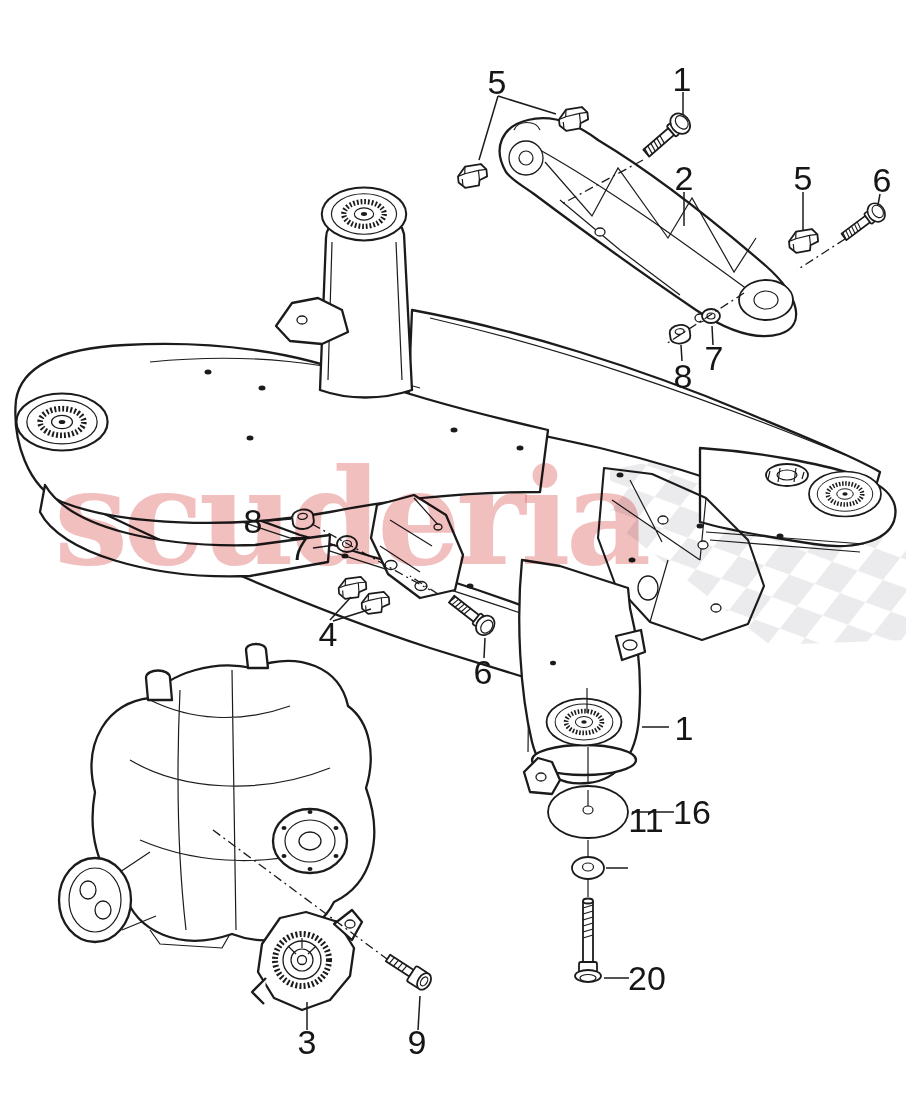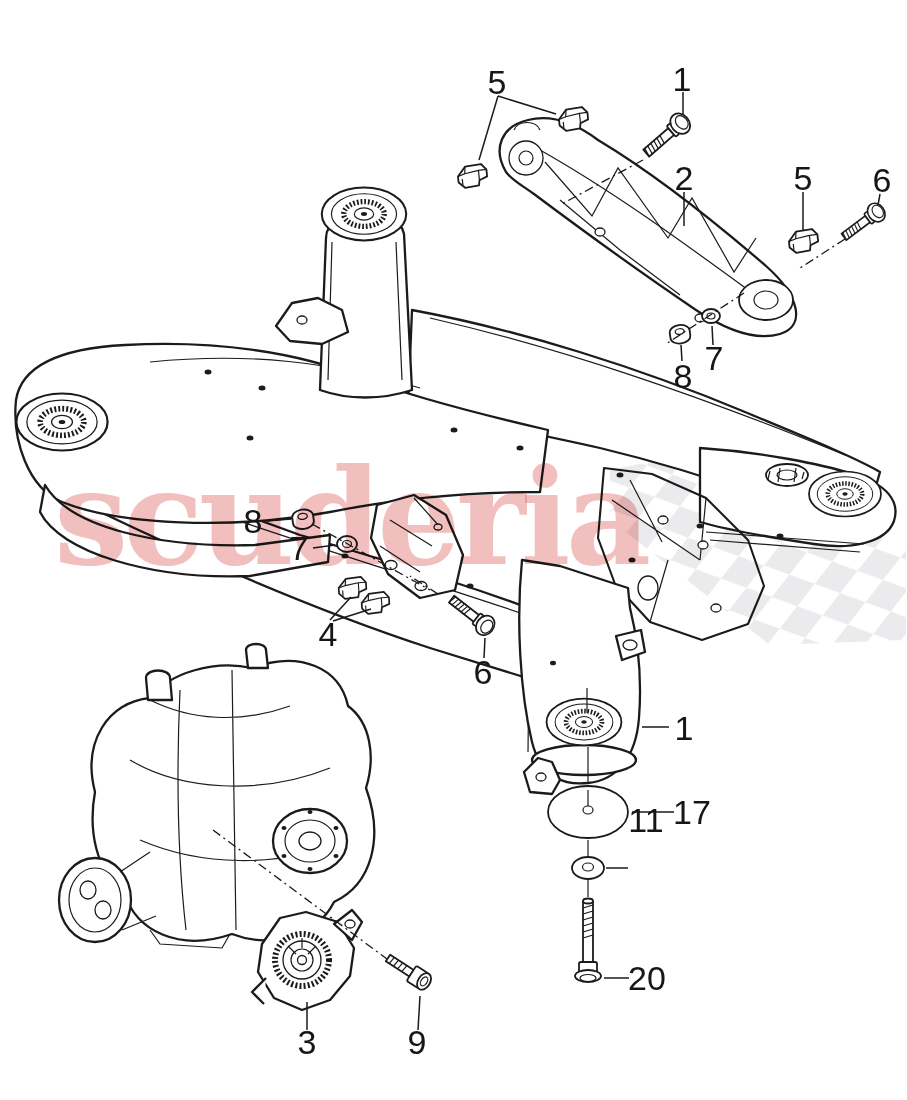--- a/index.html
+++ b/index.html
@@ -281,19 +281,19 @@
       <div class="callout" style="left: 684px; top: 178px;">2</div>
       <div class="callout" style="left: 803px; top: 178px;">5</div>
       <div class="callout" style="left: 882px; top: 180px;">6</div>
       <div class="callout" style="left: 714px; top: 358px;">7</div>
       <div class="callout" style="left: 683px; top: 376px;">8</div>
       <div class="callout" style="left: 253px; top: 521px;">8</div>
       <div class="callout" style="left: 299px; top: 548px;">7</div>
       <div class="callout" style="left: 328px; top: 634px;">4</div>
       <div class="callout" style="left: 483px; top: 672px;">6</div>
       <div class="callout" style="left: 684px; top: 728px;">1</div>
-      <div class="callout" style="left: 692px; top: 812px;">17</div>
+      <div class="callout" style="left: 692px; top: 812px;">16</div>
       <div class="callout" style="left: 646px; top: 820px;">11</div>
       <div class="callout" style="left: 647px; top: 978px;">20</div>
       <div class="callout" style="left: 307px; top: 1042px;">3</div>
       <div class="callout" style="left: 417px; top: 1042px;">9</div>
     </div>
 </div>
 
 </body></html>

